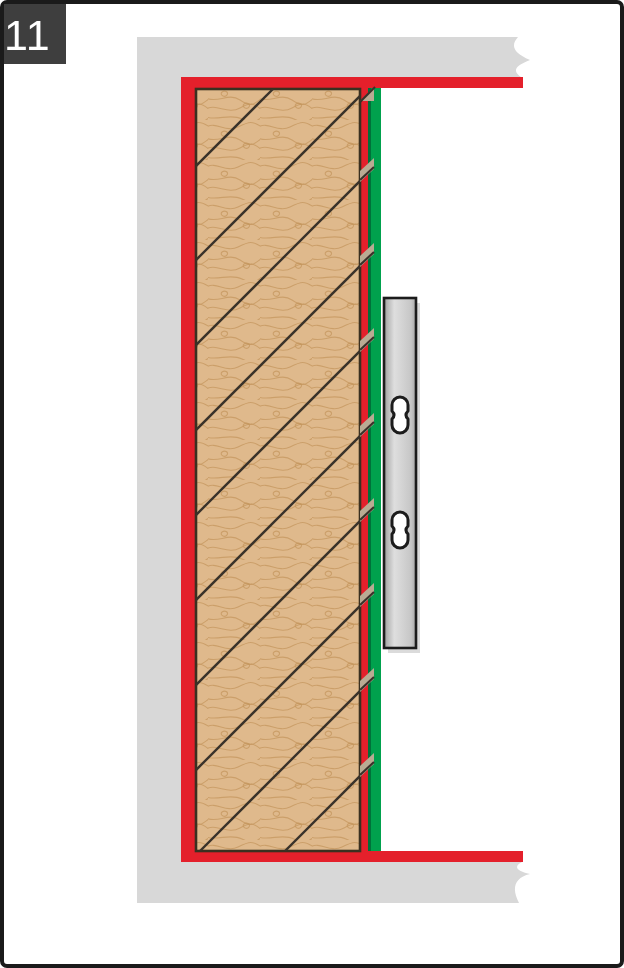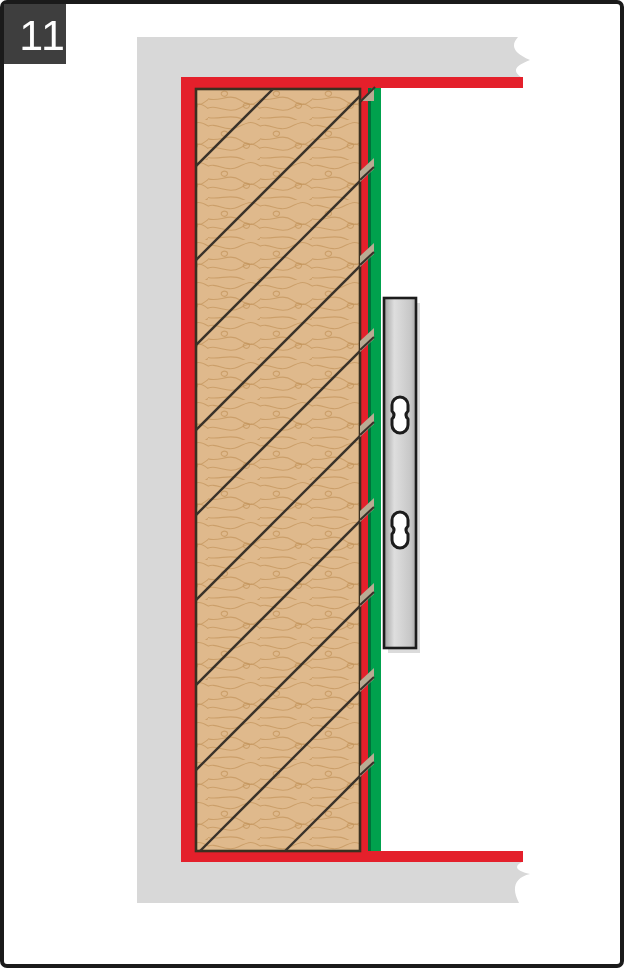--- a/index.html
+++ b/index.html
@@ -11,21 +11,21 @@
     --bracket-outline:#1c1c1c; --bracket-metal-light:#dedede;
     --bracket-metal-mid:#c6c6c6; --bracket-metal-dark:#8f8f8f;
     --slot-fill:#ffffff;
   }
   html,body{margin:0;padding:0;background:#ffffff;}
   body{width:624px;height:968px;font-family:"Liberation Sans",sans-serif;}
   #canvas{position:relative;width:624px;height:968px;background:#ffffff;overflow:hidden;}
   .page-frame{position:absolute;inset:0;border:4px solid var(--page-border);
     border-radius:7px;box-sizing:border-box;pointer-events:none;z-index:5;}
   .step-box{position:absolute;left:4px;top:4px;width:62px;height:60px;
-    background:var(--step-box-bg);display:flex;align-items:center;justify-content:flex-end;z-index:6;}
+    background:var(--step-box-bg);display:flex;align-items:center;justify-content:flex-start;z-index:6;}
   .step-box span{color:var(--step-box-text);font-size:43px;line-height:1;
     letter-spacing:1px;transform:translateY(1px);}
   svg{position:absolute;left:0;top:0;}
   .wall{fill:var(--wall-gray);}
   .seal{fill:var(--seal-red);}
   .green-dark{fill:var(--gasket-green-dark);}
   .green{fill:var(--gasket-green);}
   .wood{stroke:var(--wood-outline);stroke-width:2.6;fill:url(#woodPattern);}
   .grain{stroke:var(--wood-grain);stroke-width:1.15;fill:none;opacity:.7;}
   .hatch-line{stroke:var(--hatch-line);stroke-width:2.4;fill:none;}

